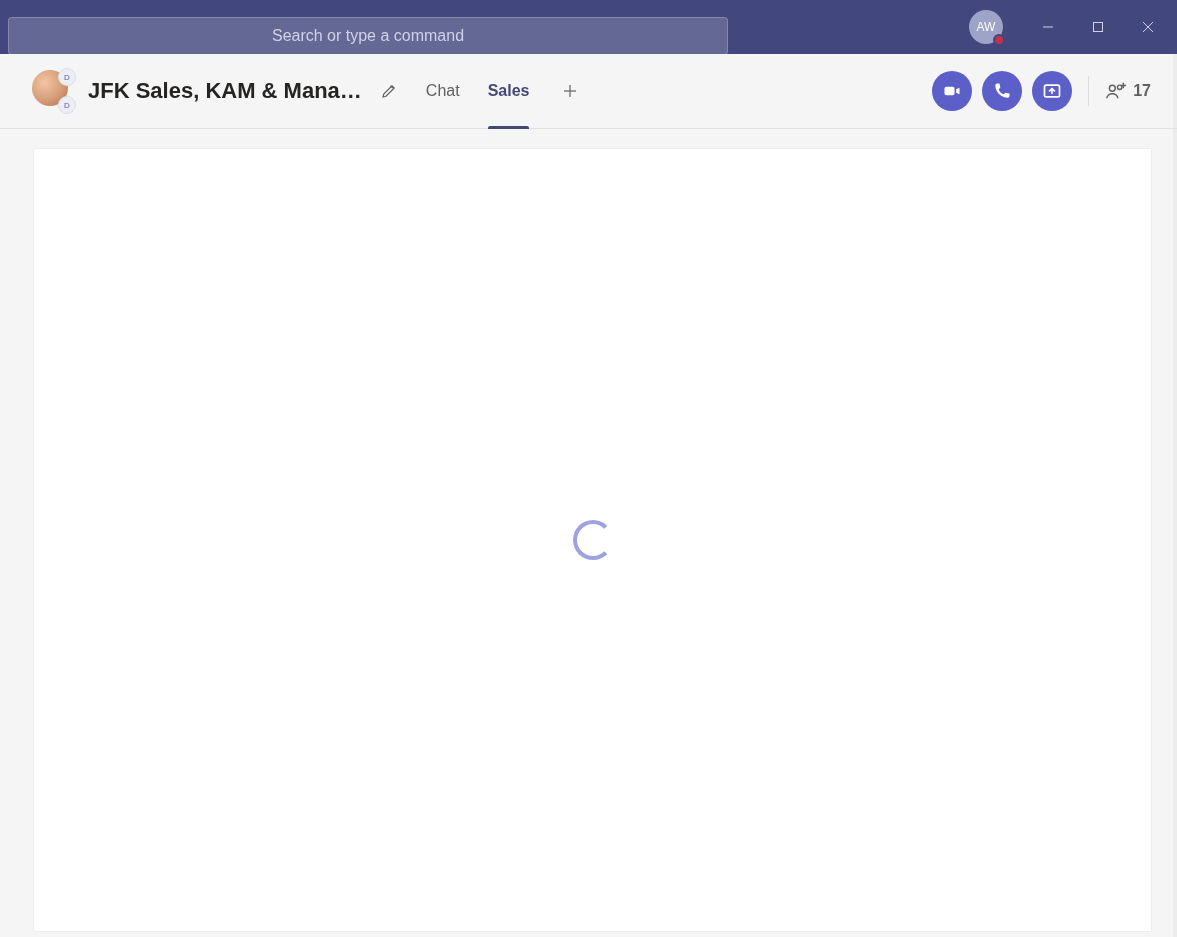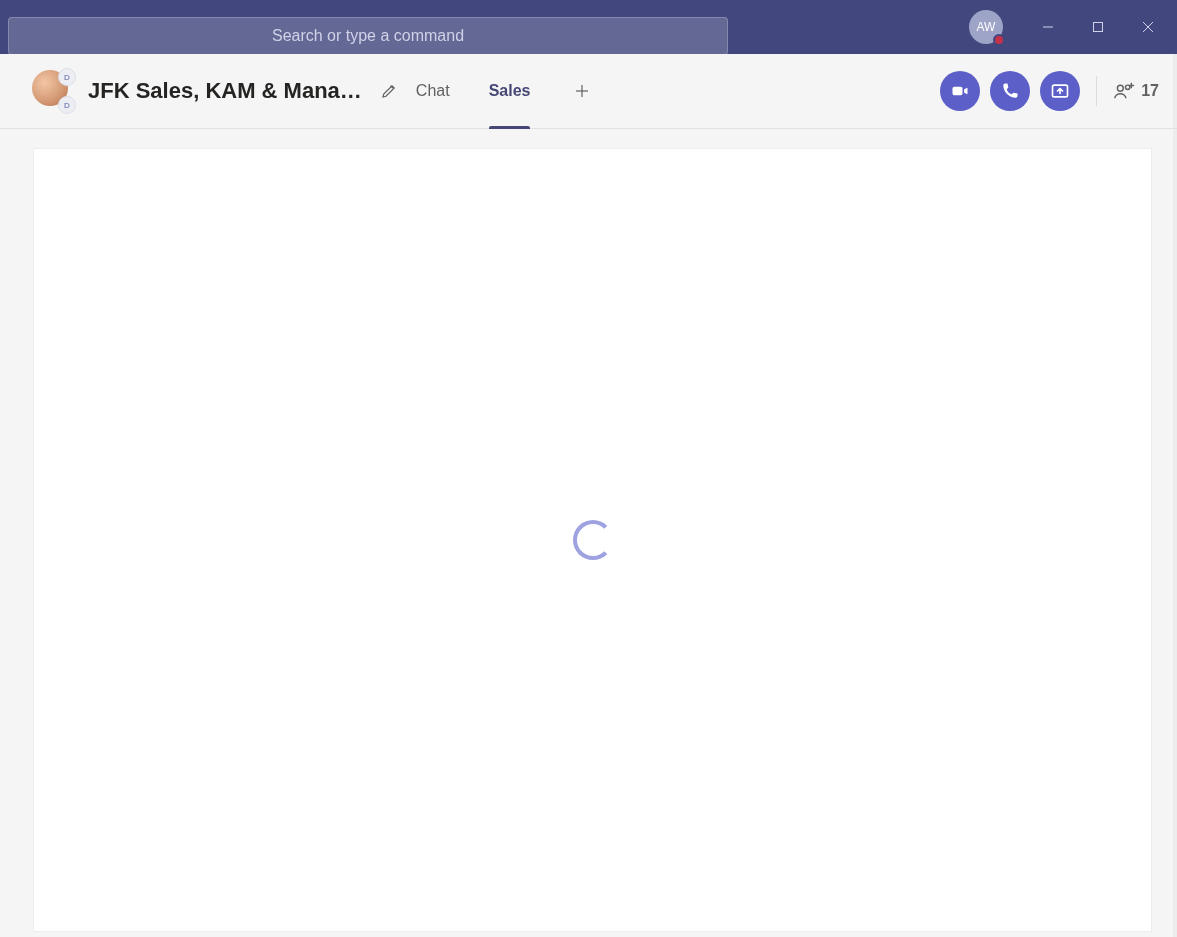--- a/index.html
+++ b/index.html
@@ -88,35 +88,35 @@
     border:1px solid #dcdfe9;
   }
   .ga-top { top:-2px; }
   .ga-bot { bottom:-2px; }
   .chat-title {
     font-size:22px; font-weight:700; color:#252423;
     max-width: 290px;
     white-space:nowrap; overflow:hidden; text-overflow:ellipsis;
   }
   .edit-icon { color:#616161; cursor:pointer; display:flex; padding:4px; }
-  .tabs { display:flex; gap:39px; height:100%; align-items:center;}
+  .tabs { display:flex; gap:28px; margin-left:10px; height:100%; align-items:center;}
   .tab {
     font-size:16px; color:#616161; cursor:pointer; height:100%;
     display:flex; align-items:center; position:relative;
   }
   .tab.active { color:#464775; font-weight:600; }
   .tab.active::after {
     content:""; position:absolute; left:0; right:0; bottom:-1px;
     height:3px; background:#464775; border-radius:2px 2px 0 0;
   }
   .add-tab {
     color:#616161; cursor:pointer; display:flex; align-items:center; padding:4px;
   }
   .sub-right {
-    position:absolute; right:18px; top:0; height:100%;
+    position:absolute; right:26px; top:0; height:100%;
     display:flex; align-items:center; gap:10px;text-align:center;
   }
   .circle-btn {
     width:40px; height:40px; border-radius:50%;
     background:#5b5fc7;
     display:flex; align-items:center; justify-content:center;
     color:#fff; cursor:pointer;
   }
   .circle-btn svg { width:20px; height:20px; }
   .divider-v { width:1px; height:30px; background:#ddd; margin:0 6px;}

